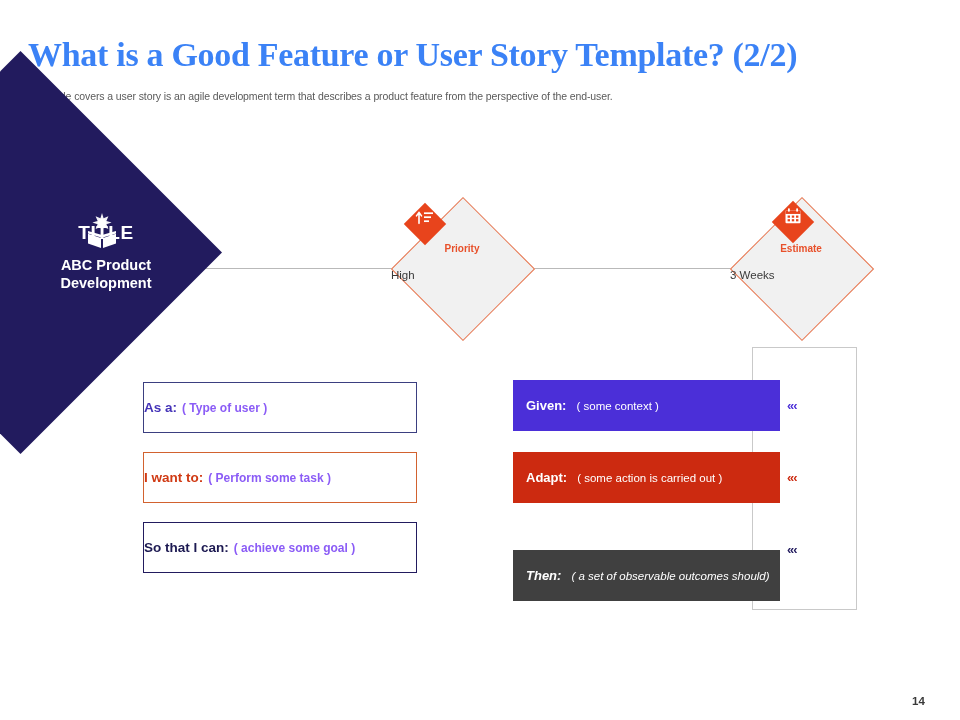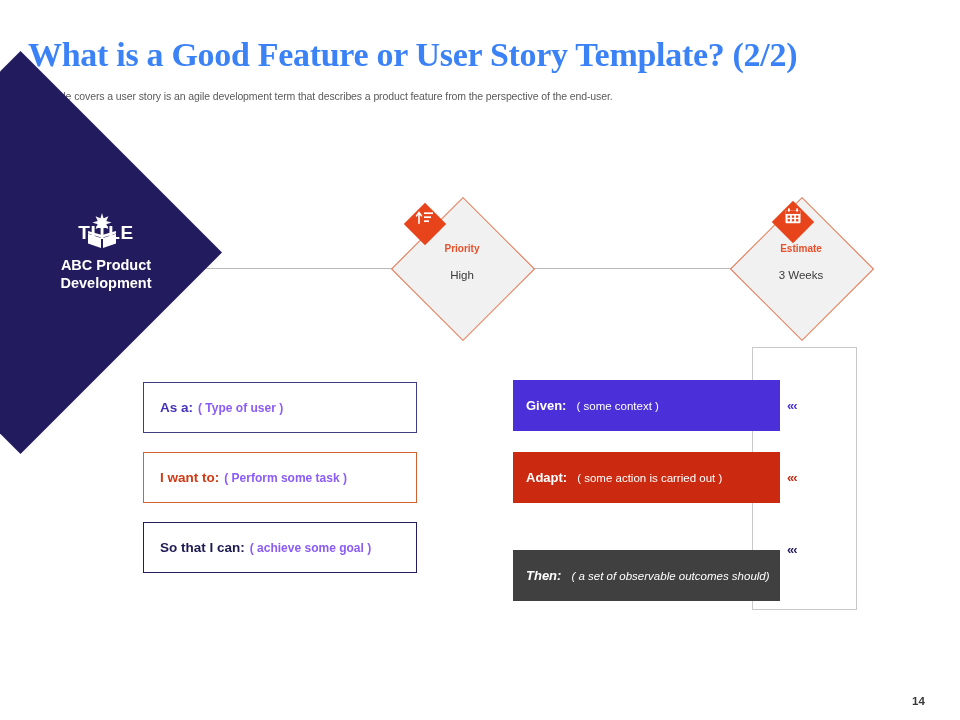--- a/index.html
+++ b/index.html
@@ -118,21 +118,21 @@
     font-size: 10px;
     font-weight: bold;
     color: #E8502A;
     z-index: 3;
   }
   .milestone .ms-value {
     position: absolute;
     left: 0;
     top: 72px;
     width: 142px;
-    text-align: center;
+    text-align: left;
     font-size: 11.5px;
     color: #3a3a3a;
     z-index: 3;
   }
   .ms-badge {
     position: absolute;
     width: 30px;
     height: 30px;
     background: #E8441C;
     transform: rotate(45deg);
@@ -150,21 +150,21 @@
   
   .story-box {
     position: absolute;
     left: 143px;
     width: 274px;
     height: 51px;
     background: #ffffff;
     border: 1px solid #3b3f80;
     display: flex;
     align-items: center;
-    padding-left: 16px;
+    padding-left: 0;
     box-sizing: border-box;
   }
   .story-box .lead {
     font-size: 13.5px;
     font-weight: bold;
     margin-right: 5px;
     white-space: nowrap;
   }
   .story-box .rest {
     font-size: 12px;

